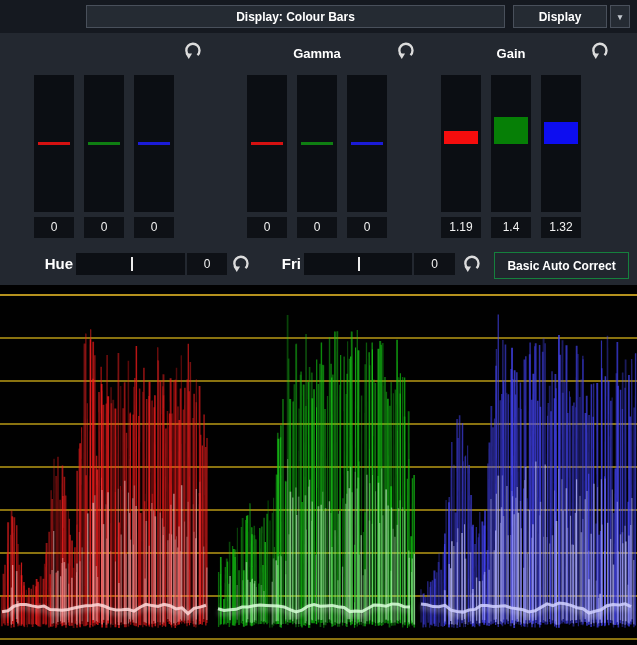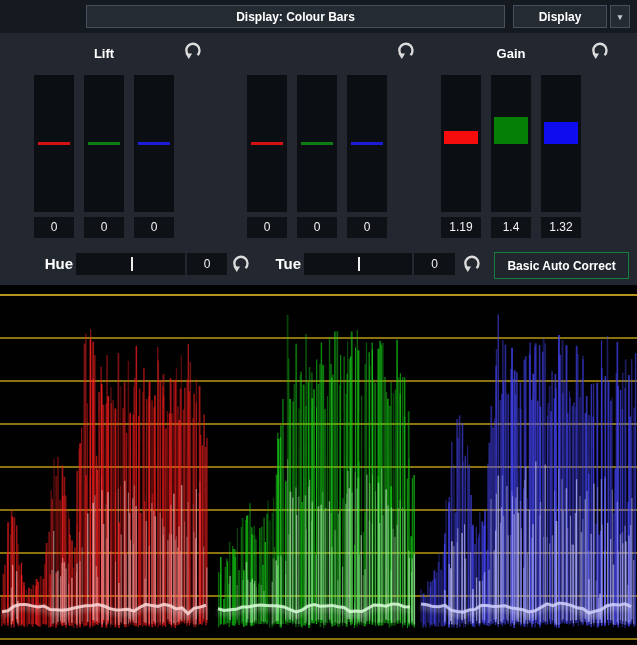--- a/index.html
+++ b/index.html
@@ -50,21 +50,20 @@
 
   <div class="topbar">
     <button class="btn display-btn">Display: Colour Bars</button>
     <button class="btn presets-btn">Display</button>
     <button class="btn presets-arrow">
       <span>▾</span>
     </button>
   </div>
 
   <div class="section sec-lift">
-    <div class="sec-title">Lift</div>
     <button class="reset">
       <svg width="20" height="20" viewBox="0 0 16 17">
         <path d="M4.3 12.2 A5.6 5.6 0 1 1 11.8 12.0" stroke="#dcdcdc" stroke-width="2" fill="none"></path>
         <path d="M1.6 10.6 L7.2 10.6 L4.4 15.2 Z" fill="#dcdcdc"></path>
       </svg>
     </button>
     <div class="track t1">
         <div class="handle" style="height: 3px; top: calc(50% - 2px); left: 4px; right: 4px; background: rgb(213, 17, 17);"></div>
       </div>
     <div class="track t2">
@@ -72,20 +71,21 @@
       </div>
     <div class="track t3">
         <div class="handle" style="height: 3px; top: calc(50% - 2px); left: 4px; right: 4px; background: rgb(27, 27, 216);"></div>
       </div>
     <div class="valbox t1">0</div>
     <div class="valbox t2">0</div>
     <div class="valbox t3">0</div>
   </div>
 
   <div class="section sec-gamma">
+    <div class="sec-title">Gamma</div>
     <button class="reset">
       <svg width="20" height="20" viewBox="0 0 16 17">
         <path d="M4.3 12.2 A5.6 5.6 0 1 1 11.8 12.0" stroke="#dcdcdc" stroke-width="2" fill="none"></path>
         <path d="M1.6 10.6 L7.2 10.6 L4.4 15.2 Z" fill="#dcdcdc"></path>
       </svg>
     </button>
     <div class="track t1">
         <div class="handle" style="height: 3px; top: calc(50% - 2px); left: 4px; right: 4px; background: rgb(213, 17, 17);"></div>
       </div>
     <div class="track t2">
@@ -126,21 +126,21 @@
     <div class="hmark"></div>
   </div>
   <div class="hval hue-val">0</div>
   <button class="hreset hue-reset">
     <svg width="20" height="20" viewBox="0 0 16 17">
       <path d="M4.3 12.2 A5.6 5.6 0 1 1 11.8 12.0" stroke="#dcdcdc" stroke-width="2" fill="none"></path>
       <path d="M1.6 10.6 L7.2 10.6 L4.4 15.2 Z" fill="#dcdcdc"></path>
     </svg>
   </button>
 
-  <div class="hlabel sat-label">Tue</div>
+  <div class="hlabel sat-label">Fri</div>
   <div class="htrack sat-track">
     <div class="hmark"></div>
   </div>
   <div class="hval sat-val">0</div>
   <button class="hreset sat-reset">
     <svg width="20" height="20" viewBox="0 0 16 17">
       <path d="M4.3 12.2 A5.6 5.6 0 1 1 11.8 12.0" stroke="#dcdcdc" stroke-width="2" fill="none"></path>
       <path d="M1.6 10.6 L7.2 10.6 L4.4 15.2 Z" fill="#dcdcdc"></path>
     </svg>
   </button>

